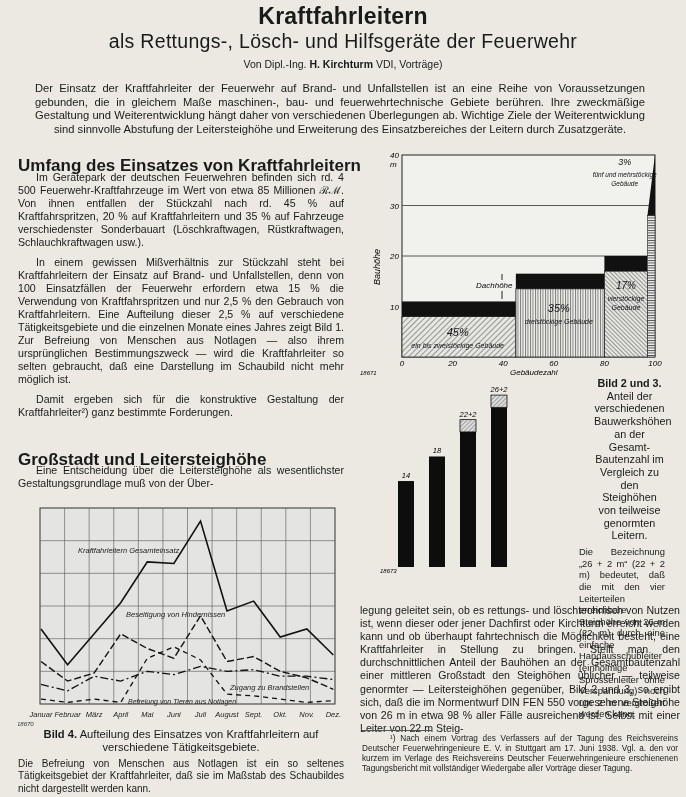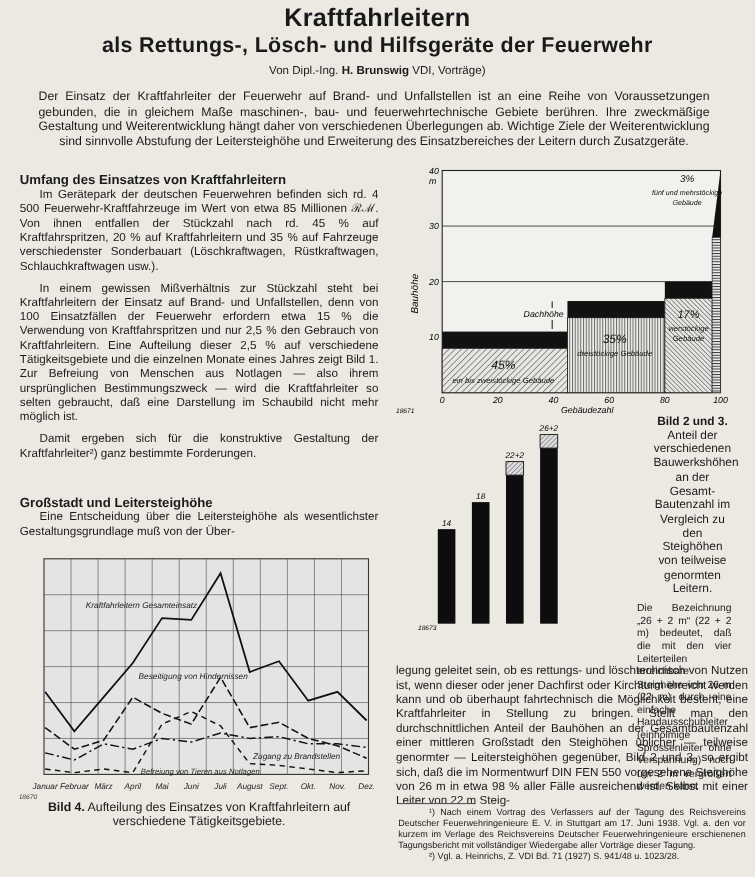--- a/index.html
+++ b/index.html
@@ -1,25 +1,25 @@
 <!DOCTYPE html>
 <html><head>
 <meta charset="utf-8">
 <style>
   html, body { margin:0; padding:0; }
   body { width:686px; height:797px; background:#ebe9e2; position:relative; overflow:hidden; color:#1a1a1a; }
   .abs { position:absolute; }
   .sans { font-family:"Liberation Sans", "DejaVu Sans", sans-serif; }
   .serif { font-family:Liberation Sans, sans-serif; }
   #title { left:0; width:686px; top:3px; text-align:center; font-size:23px; font-weight:bold; letter-spacing:0.2px; }
-  #subtitle { left:0; width:686px; top:30px; text-align:center; font-size:19.5px; font-weight:bold; letter-spacing:0.3px; }
+  #subtitle { left:0; width:686px; top:30px; text-align:center; font-size:19.5px; font-weight:normal; letter-spacing:0.3px; }
   #byline { left:0; width:686px; top:58px; text-align:center; font-size:10.5px; }
   #byline b { font-weight:bold; }
   #abstract { left:35px; width:610px; top:82px; font-size:11.2px; line-height:13.6px; text-align:justify; text-align-last:center; }
-  .h2 { font-size:12px; font-weight:bold; }
+  .h2 { font-size:17px; font-weight:bold; }
   .body { font-size:10.6px; line-height:13.1px; text-align:justify; }
   .body p { margin:0; text-indent:18px; }
   .body p + p { margin-top:6px; }
   #h-umfang { left:18px; top:156px; }
   #col1a { left:18px; width:326px; top:171px; }
   #h-bauten { left:18px; top:450px; }
   #col1b { left:18px; width:326px; top:464px; }
   #cap1 { left:18px; width:326px; top:728px; }
   .cap-title { font-size:11.2px; line-height:13px; text-align:center; }
   .cap-title b { font-weight:bold; }
@@ -34,21 +34,21 @@
   svg text { font-family:"Liberation Sans", "DejaVu Sans", sans-serif; font-style:italic; }
   .fig-id { font-size:6px; background:#333; color:#ddd; padding:0 2px; }
 </style>
 </head>
 <body>
 
 <div id="title" class="abs sans">Kraftfahrleitern</div>
 <div id="subtitle" class="abs sans">als Rettungs-, Lösch- und Hilfsgeräte der Feuerwehr</div>
 <div id="byline" class="abs sans">
   <span>Von Dipl.-Ing.</span>
-  <b>H. Brunswig</b>
+  <b>H. Kirchturm</b>
   <span>VDI, Vorträge)</span>
 </div>
 <div id="abstract" class="abs sans">Der Einsatz der Kraftfahrleiter der Feuerwehr auf Brand- und Unfallstellen ist an eine Reihe von Voraussetzungen gebunden, die in gleichem Maße maschinen-, bau- und feuerwehrtechnische Gebiete berühren. Ihre zweckmäßige Gestaltung und Weiterentwicklung hängt daher von verschiedenen Überlegungen ab. Wichtige Ziele der Weiterentwicklung sind sinnvolle Abstufung der Leitersteighöhe und Erweiterung des Einsatzbereiches der Leitern durch Zusatzgeräte.</div>
 
 <div id="h-umfang" class="abs sans h2">Umfang des Einsatzes von Kraftfahrleitern</div>
 <div id="col1a" class="abs serif body">
   <p>Im Gerätepark der deutschen Feuerwehren befinden sich rd. 4 500 Feuerwehr-Kraftfahrzeuge im Wert von etwa 85 Millionen ℛℳ. Von ihnen entfallen der Stückzahl nach rd. 45 % auf Kraftfahrspritzen, 20 % auf Kraftfahrleitern und 35 % auf Fahrzeuge verschiedenster Sonderbauart (Löschkraftwagen, Rüstkraftwagen, Schlauchkraftwagen usw.).</p>
   <p>In einem gewissen Mißverhältnis zur Stückzahl steht bei Kraftfahrleitern der Einsatz auf Brand- und Unfallstellen, denn von 100 Einsatzfällen der Feuerwehr erfordern etwa 15 % die Verwendung von Kraftfahrspritzen und nur 2,5 % den Gebrauch von Kraftfahrleitern. Eine Aufteilung dieser 2,5 % auf verschiedene Tätigkeitsgebiete und die einzelnen Monate eines Jahres zeigt Bild 1. Zur Befreiung von Menschen aus Notlagen — also ihrem ursprünglichen Bestimmungszweck — wird die Kraftfahrleiter so selten gebraucht, daß eine Darstellung im Schaubild nicht mehr möglich ist.</p>
   <p>Damit ergeben sich für die konstruktive Gestaltung der Kraftfahrleiter²) ganz bestimmte Forderungen.</p>
 </div>
@@ -102,20 +102,21 @@
   <text x="212" y="185" font-size="7.5" fill="#222">Zugang zu Brandstellen</text>
   <text x="110" y="199" font-size="7" fill="#222">Befreiung von Tieren aus Notlagen</text>
   <text x="-1" y="221" class="fig-id" font-size="6" fill="#333" font-style="normal">18670</text>
 </svg>
 
 <div id="cap1" class="abs serif">
   <div class="cap-title">
     <b>Bild 4.</b>
     <span>Aufteilung des Einsatzes von Kraftfahrleitern auf verschiedene Tätigkeitsgebiete.</span>
   </div>
+  <div class="cap-note">Die Befreiung von Menschen aus Notlagen ist ein so seltenes Tätigkeitsgebiet der Kraftfahrleiter, daß sie im Maßstab des Schaubildes nicht dargestellt werden kann.</div>
 </div>
 
 <svg class="abs" style="left:360px;top:150px;" width="310" height="232">
   <defs>
     <pattern id="p-diag" width="4" height="4" patternUnits="userSpaceOnUse" patternTransform="rotate(45)">
       <rect width="4" height="4" fill="#e6e6e2"></rect>
         <line x1="0" y1="0" x2="0" y2="4" stroke="#333" stroke-width="0.9"></line>
     </pattern>
     <pattern id="p-diag2" width="3" height="3" patternUnits="userSpaceOnUse" patternTransform="rotate(-45)">
       <rect width="3" height="3" fill="#e6e6e2"></rect>
@@ -205,14 +206,13 @@
     <span>Anteil der verschiedenen Bauwerkshöhen an der Gesamt-Bautenzahl im Vergleich zu den Steighöhen von teilweise genormten Leitern.</span>
   </div>
   <div class="cap-note">Die Bezeichnung „26 + 2 m“ (22 + 2 m) bedeutet, daß die mit den vier Leiterteilen erreichbare Steighöhe von 26 m (22 m) durch eine einfache Handausschubleiter (einholmige Sprossenleiter ohne Verspannung) noch um 2 m vergrößert werden kann.</div>
 </div>
 
 <div id="col2" class="abs serif">legung geleitet sein, ob es rettungs- und löschtechnisch von Nutzen ist, wenn dieser oder jener Dachfirst oder Kirchturm erreicht werden kann und ob überhaupt fahrtechnisch die Möglichkeit besteht, eine Kraftfahrleiter in Stellung zu bringen. Stellt man den durchschnittlichen Anteil der Bauhöhen an der Gesamtbautenzahl einer mittleren Großstadt den Steighöhen üblicher — teilweise genormter — Leitersteighöhen gegenüber, Bild 2 und 3, so ergibt sich, daß die im Normentwurf DIN FEN 550 vorgesehene Steighöhe von 26 m in etwa 98 % aller Fälle ausreichend ist. Selbst mit einer Leiter von 22 m Steig-</div>
 
 <div id="fn-rule" class="abs"></div>
 <div id="footnotes" class="abs serif">
   <p>¹) Nach einem Vortrag des Verfassers auf der Tagung des Reichsvereins Deutscher Feuerwehringenieure E. V. in Stuttgart am 17. Juni 1938. Vgl. a. den vor kurzem im Verlage des Reichsvereins Deutscher Feuerwehringenieure erschienenen Tagungsbericht mit vollständiger Wiedergabe aller Vorträge dieser Tagung.</p>
-  <p>²) Vgl. a. Heinrichs, Z. VDI Bd. 71 (1927) S. 941/48 u. 1023/28.</p>
 </div>
 
 </body></html>

